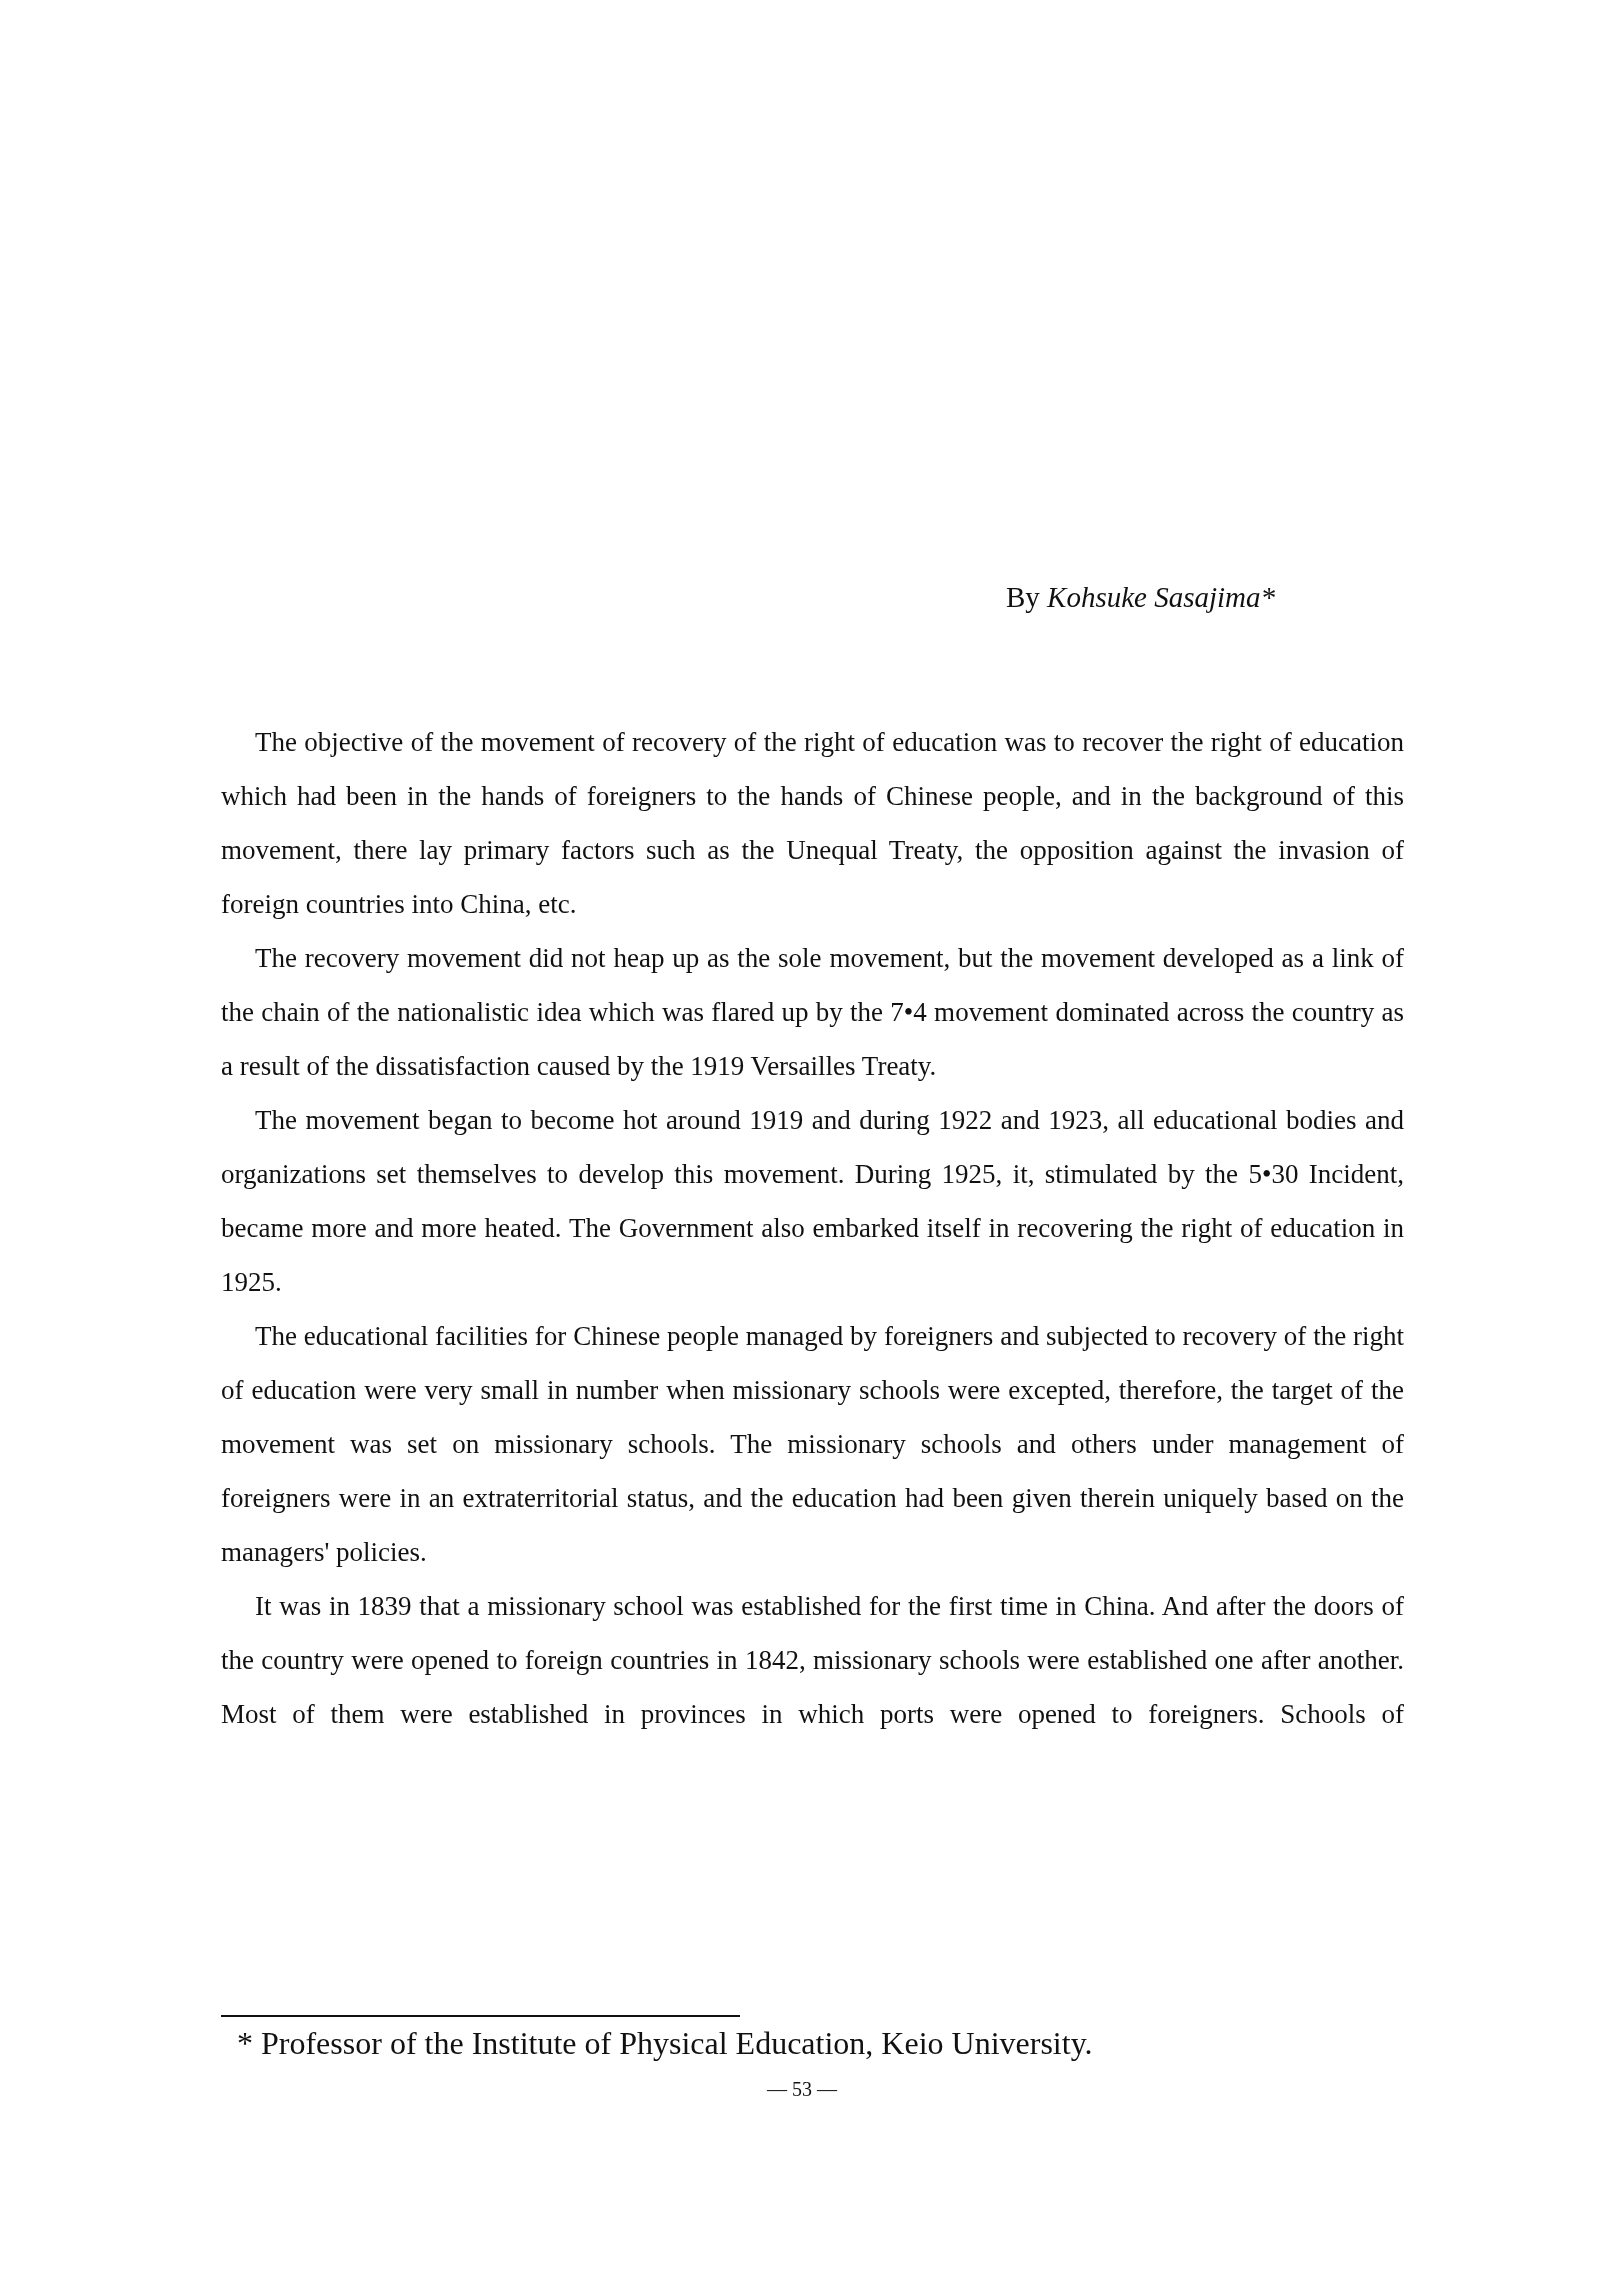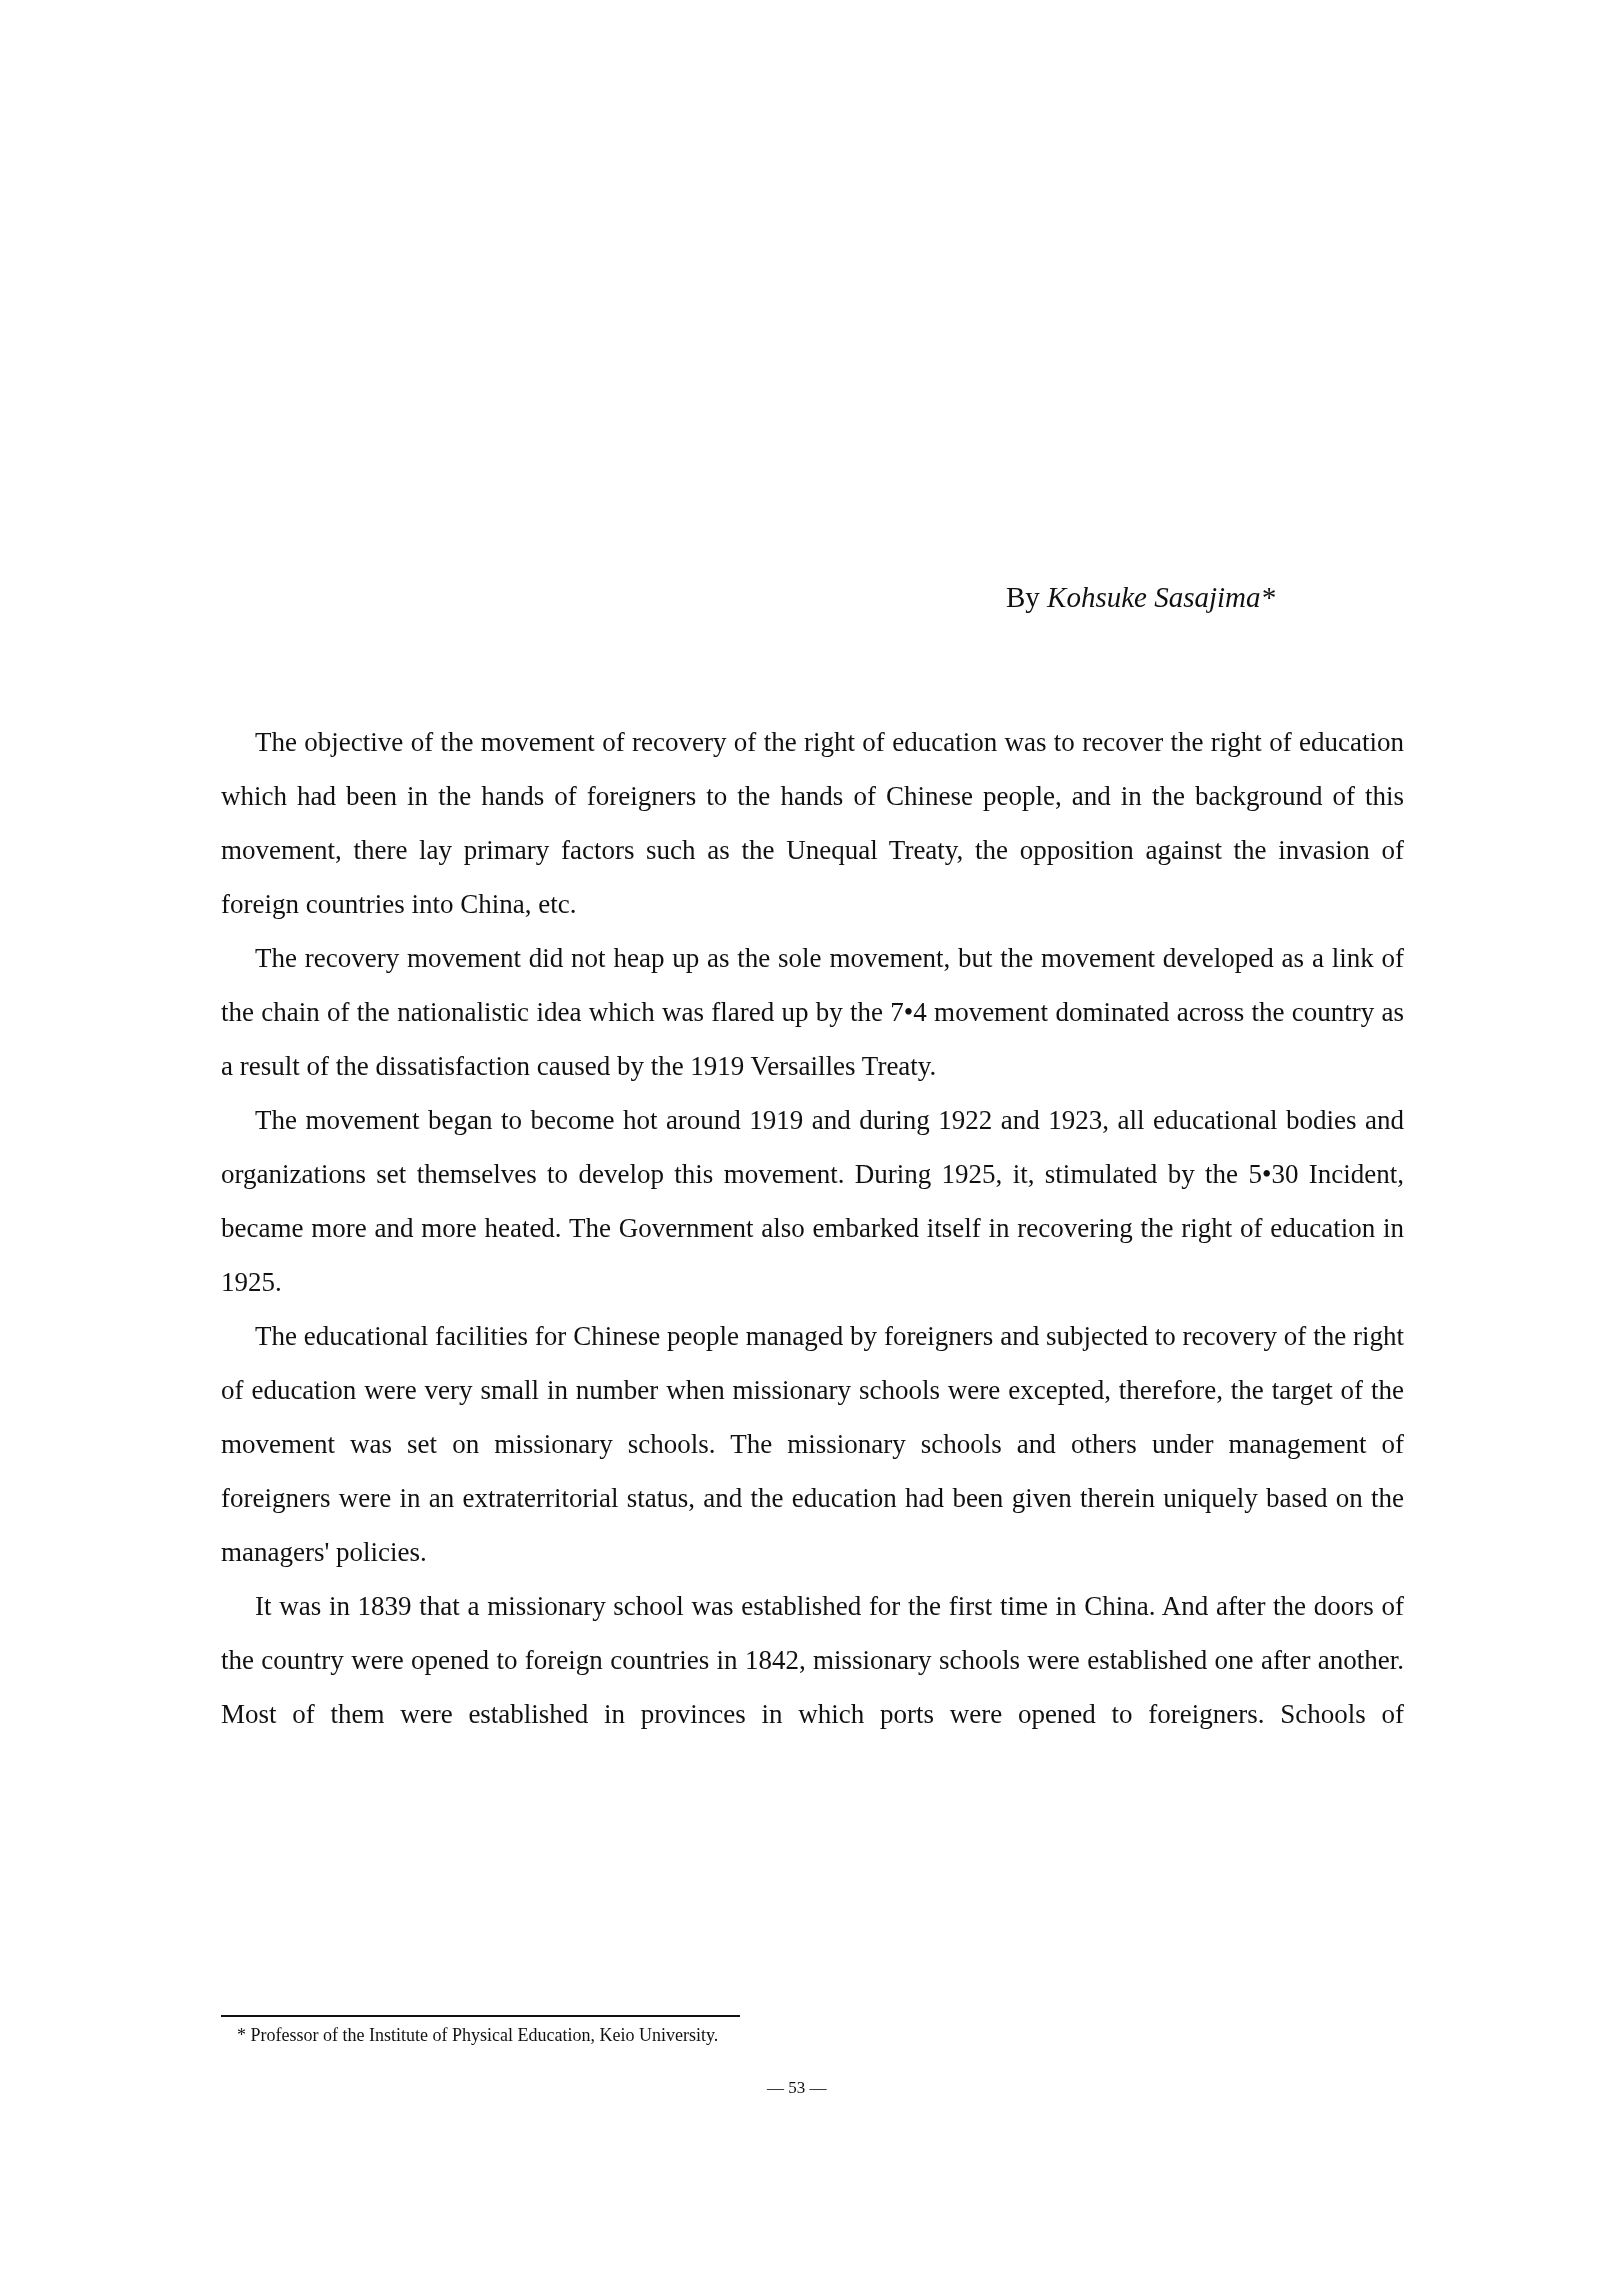--- a/index.html
+++ b/index.html
@@ -51,29 +51,29 @@
     left: 221px;
     top: 2015px;
     width: 519px;
     height: 0;
     border-top: 2.3px solid #111111;
   }
   .footnote {
     position: absolute;
     left: 237px;
     top: 2025px;
-    font-size: 18px;
+    font-size: 32px;
     white-space: nowrap;
     font-family: Liberation Serif, serif;
   }
   .page-number {
     position: absolute;
     left: 767px;
     top: 2078px;
-    font-size: 17px;
+    font-size: 20px;
     white-space: nowrap;
   }
 </style>
 </head>
 <body>
 
 <h1 class="title">
 </h1>
 
 <div class="byline">

